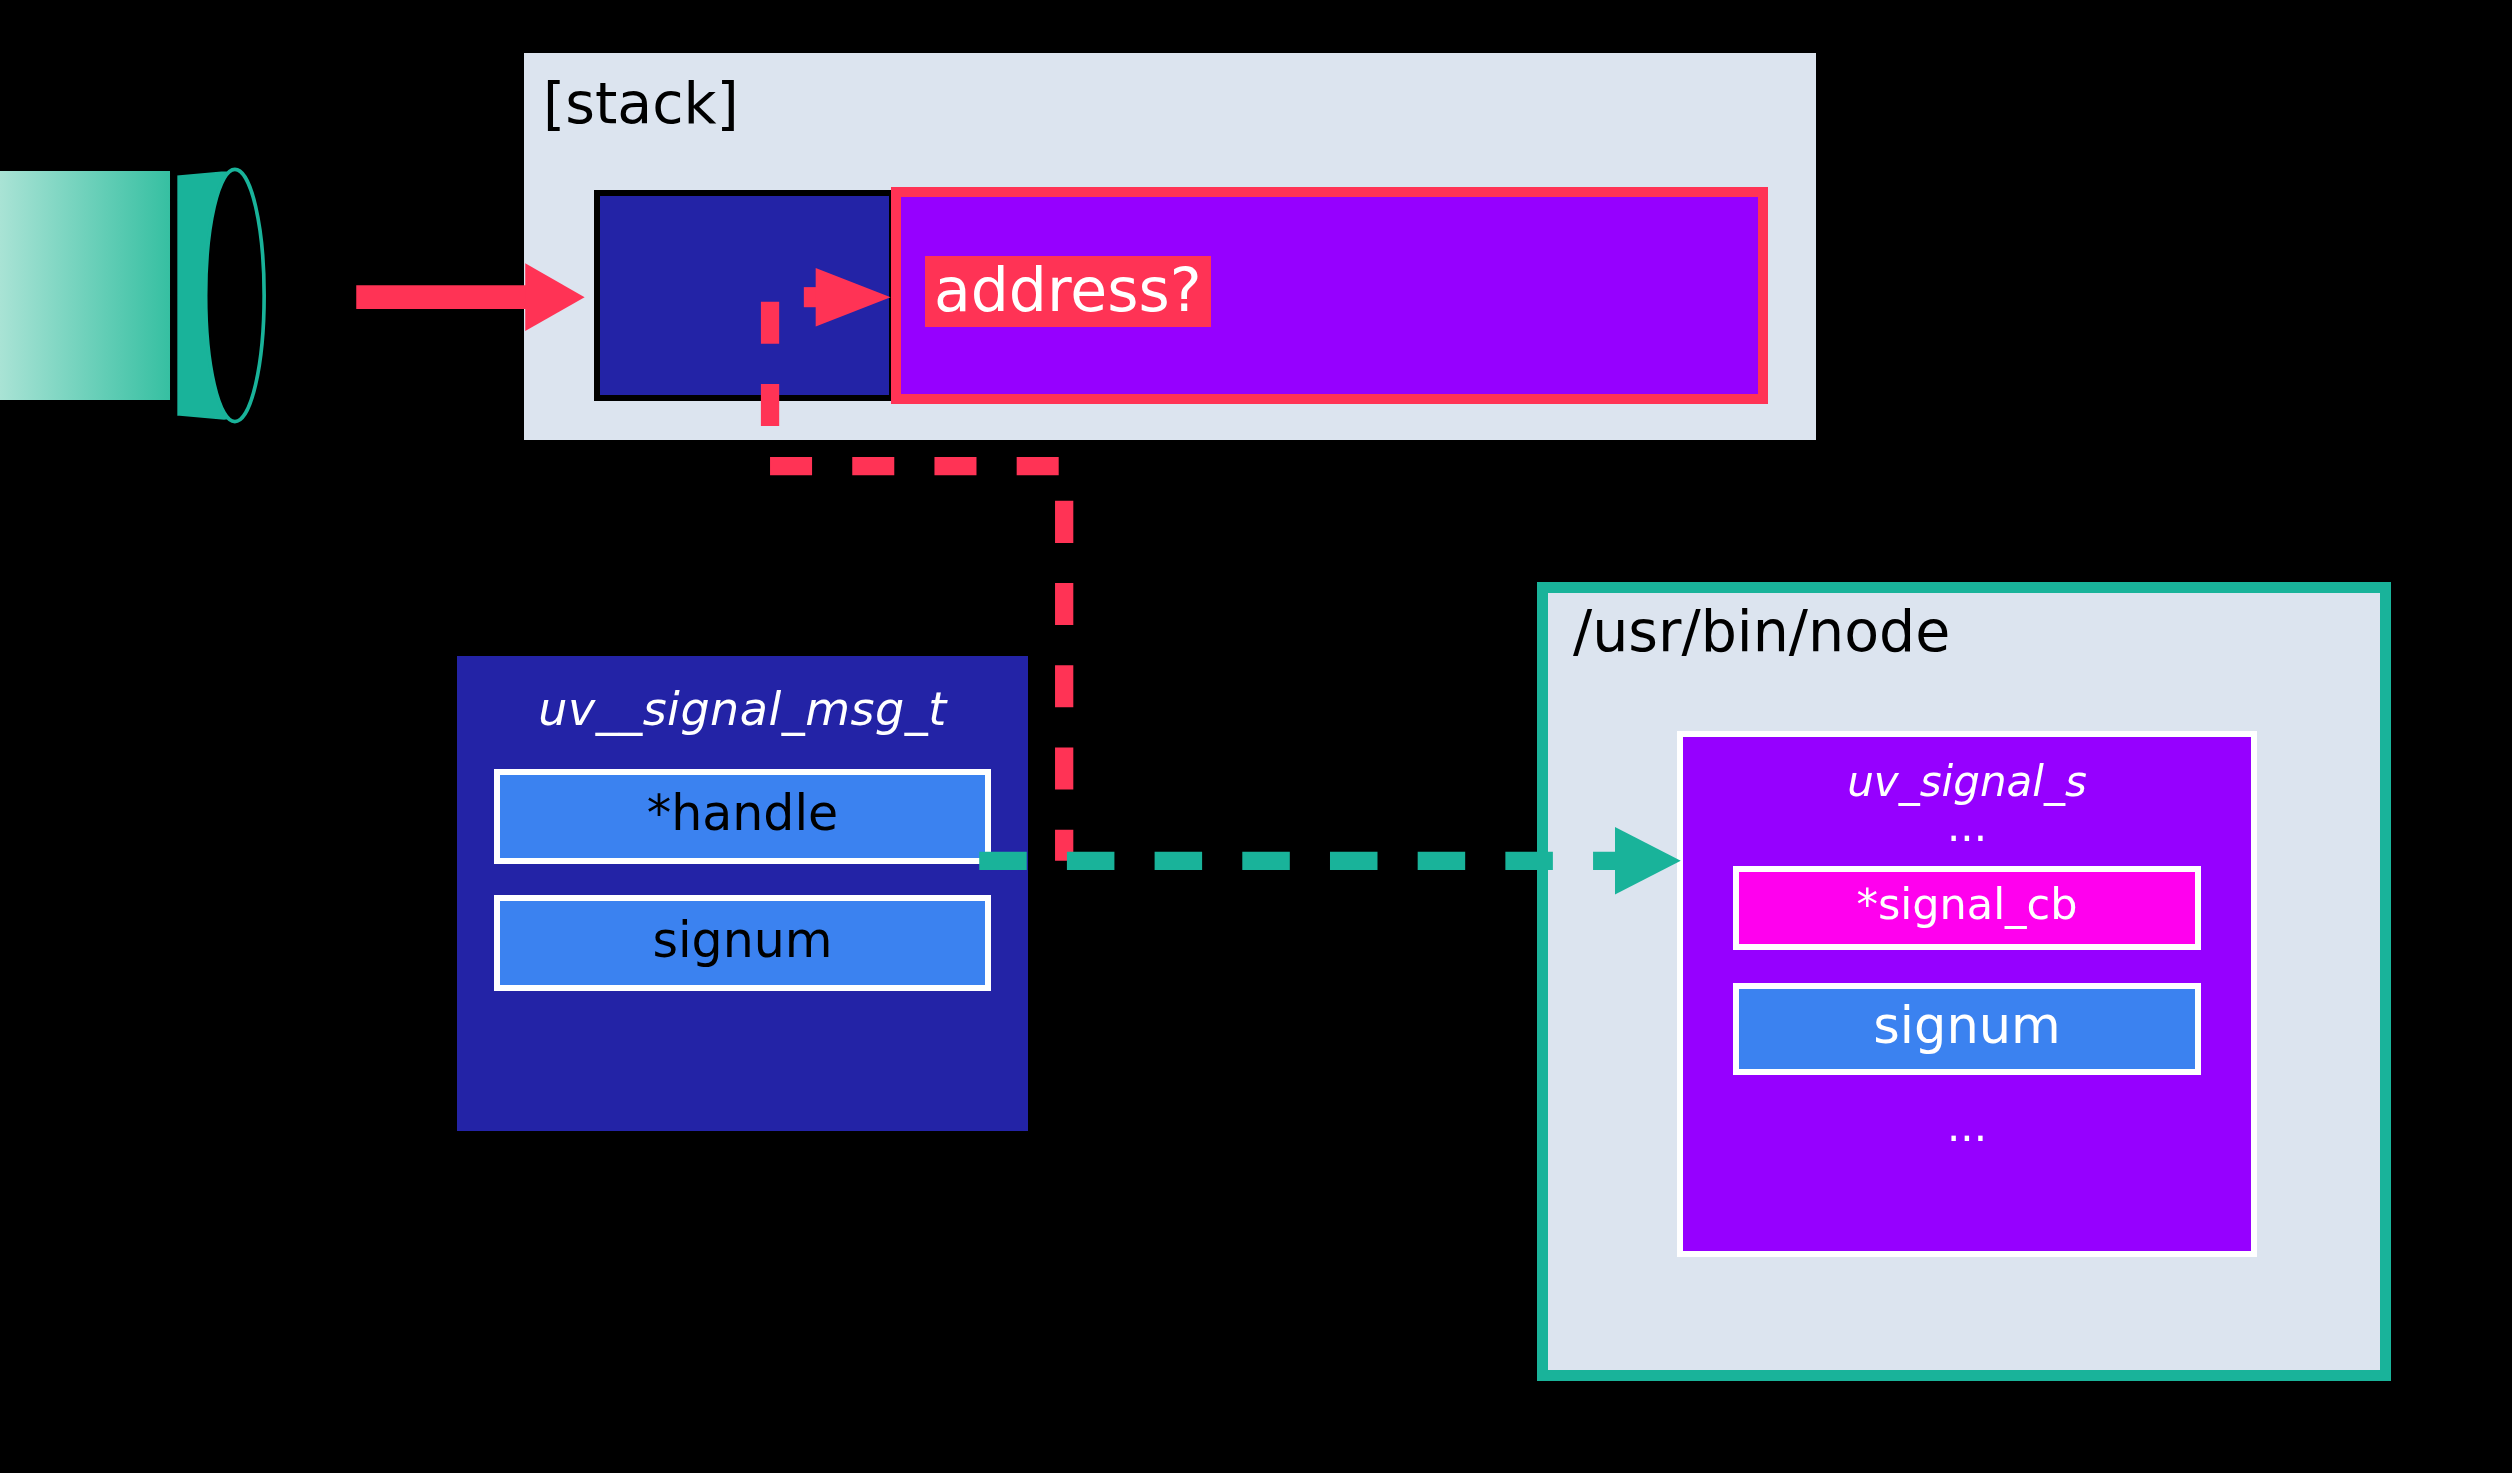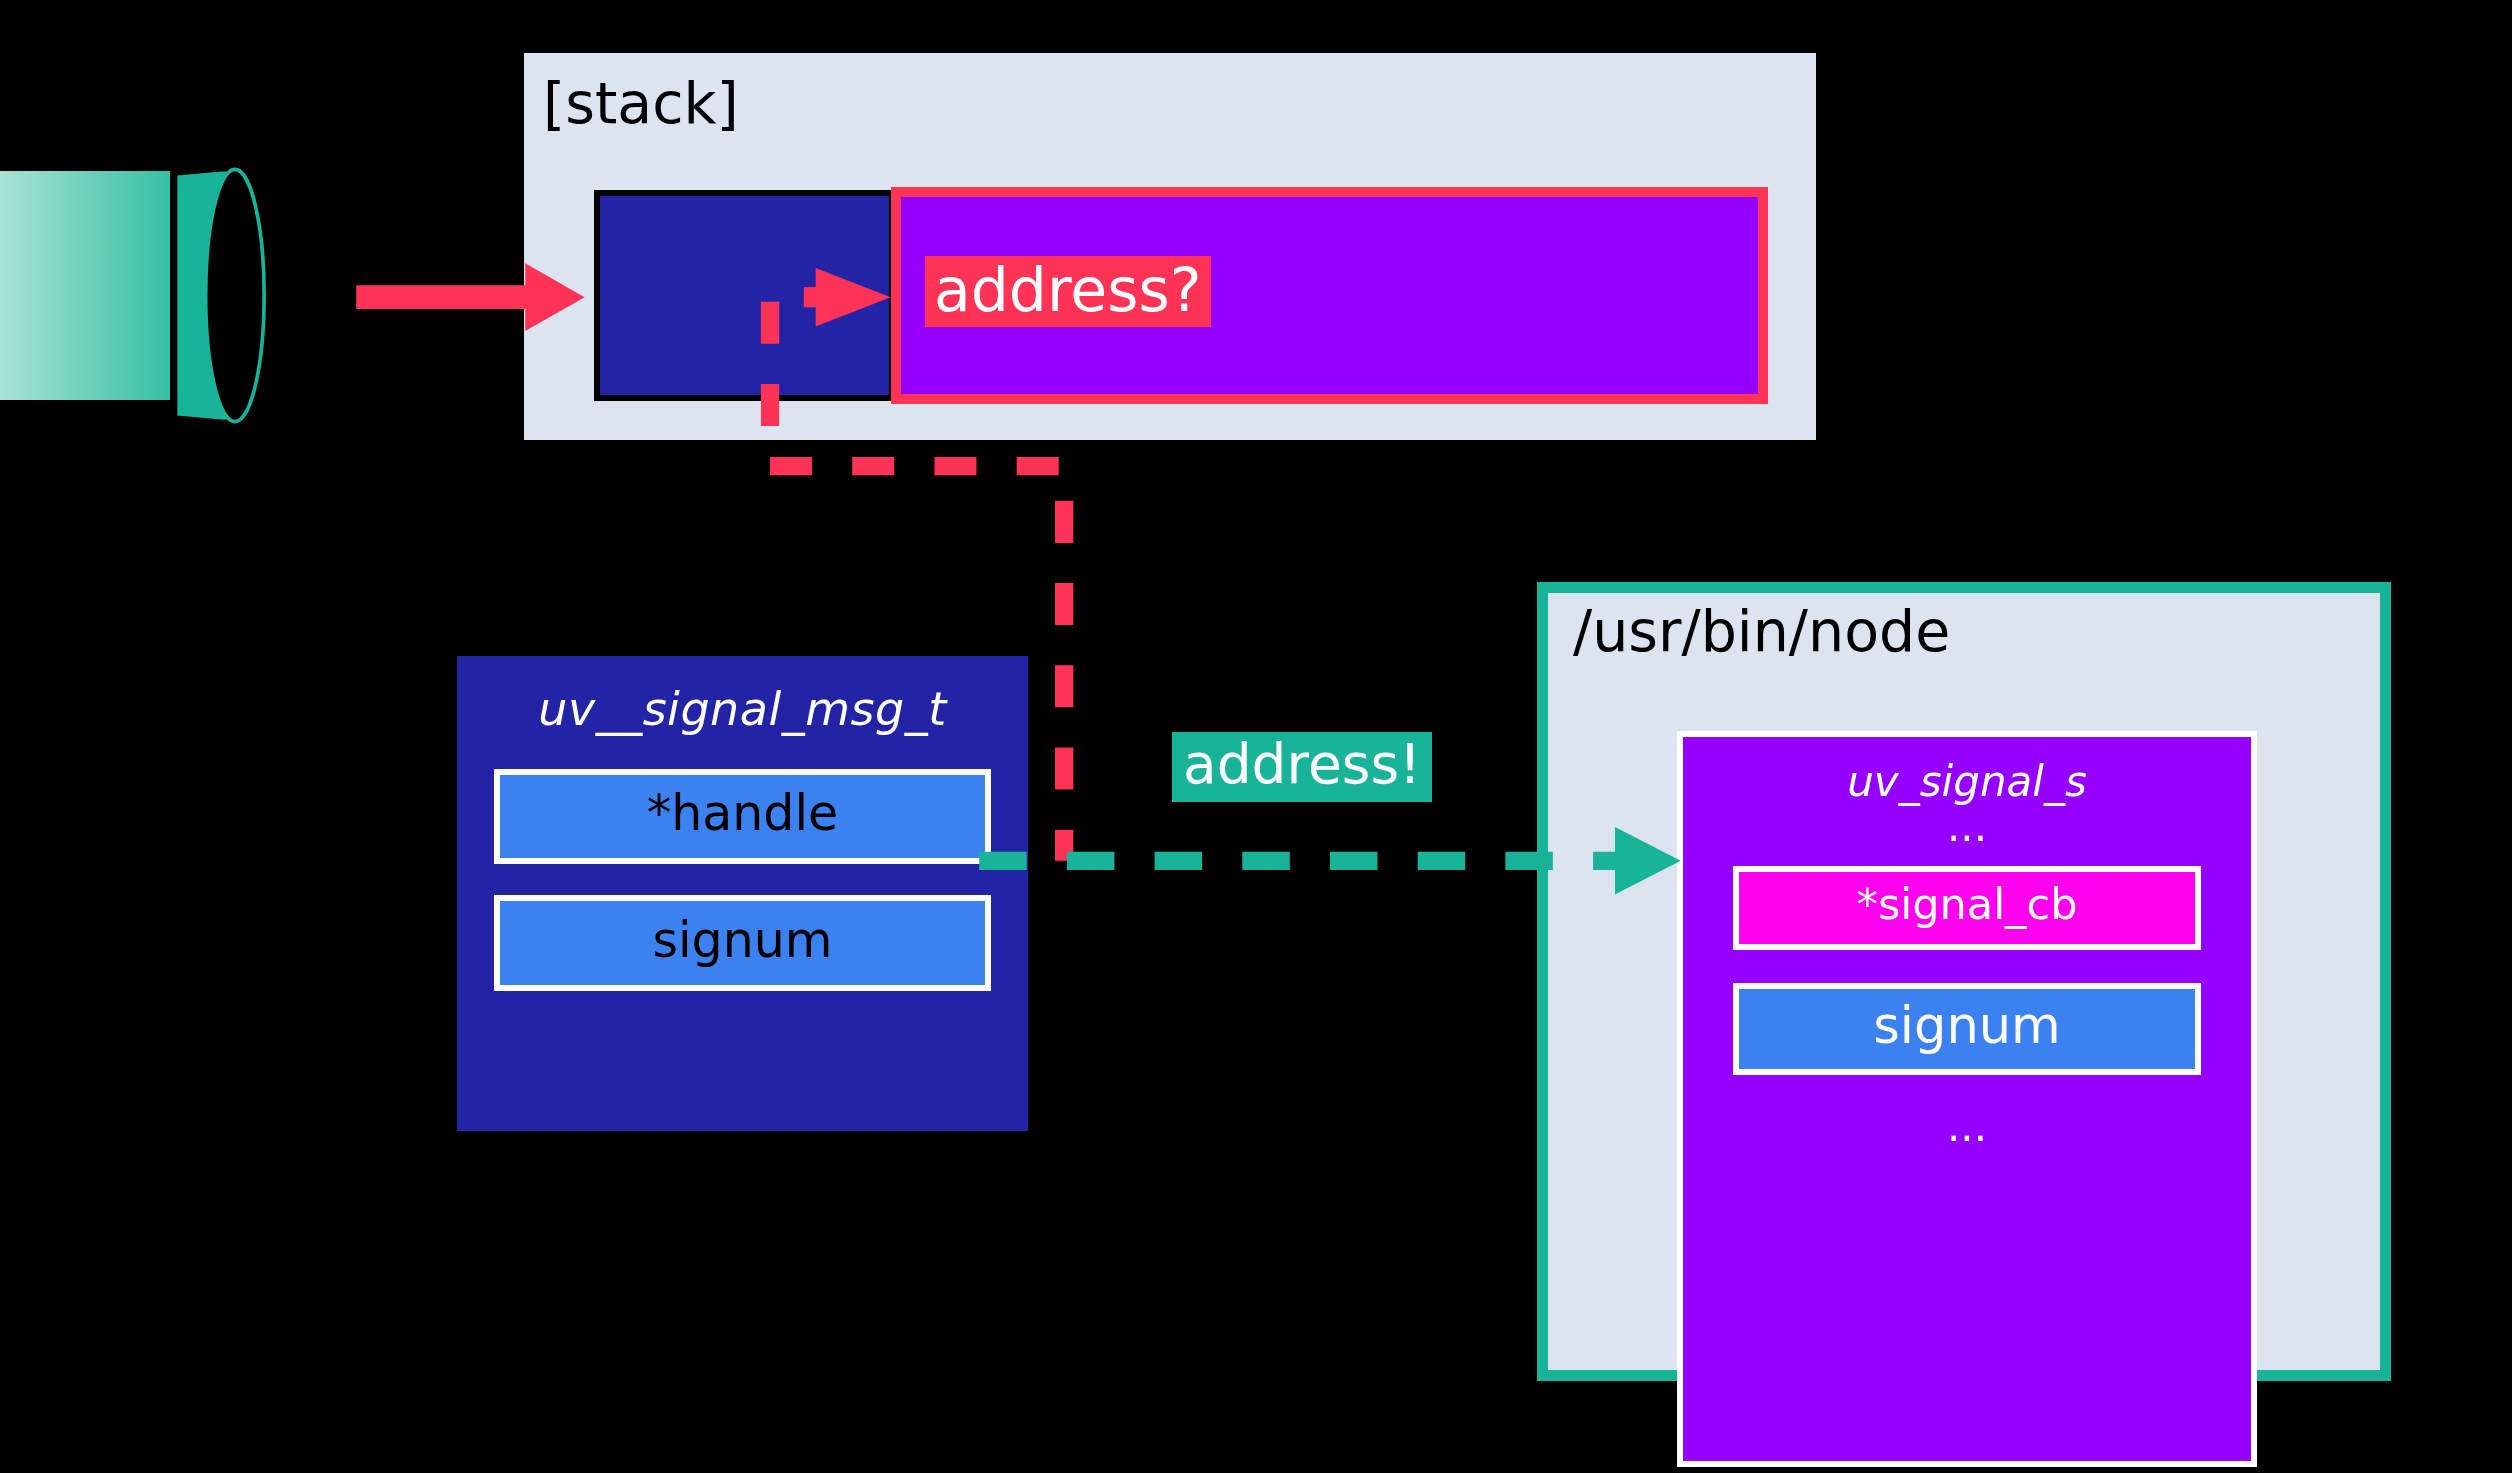--- a/index.html
+++ b/index.html
@@ -106,21 +106,21 @@
     left: 1537px; top: 582px;
     width: 854px; height: 799px;
     background: #dce4ef;
     border: 11px solid #19b39a;
     box-sizing: border-box;
   }
   .node-label { left: 1573px; top: 603px; }
 
   .uvsig-box {
     left: 1677px; top: 731px;
-    width: 580px; height: 736px;
+    width: 580px; height: 526px;
     background: #9600ff;
     border: 6.4px solid #ffffff;
     box-sizing: border-box;
   }
   .uvsig-title {
     color: #ffffff;
     font-size: 42px;
     font-style: italic;
     text-align: center;
     margin-top: 20px;
@@ -199,21 +199,20 @@
   <div class="abs region-label node-label">/usr/bin/node</div>
 
   <div class="abs uvsig-box">
     <div class="uvsig-title">uv_signal_s</div>
     <div class="uvsig-dots">...</div>
     <div class="cb-field">*signal_cb</div>
     <div class="num-field">signum</div>
     <div class="uvsig-dots" style="margin-top:31px;">...</div>
   </div>
 
-  <div class="abs addr-bang">address!</div>
 
   <svg class="abs" id="overlay" viewBox="0 0 2750 1613">
 
     <g>
       <line x1="390" y1="325" x2="585" y2="325" stroke="#ff3355" stroke-width="26"></line>
       <polygon points="575,288 640,325 575,362" fill="#ff3355"></polygon>
     </g>
 
     <g>
       <line x1="880" y1="325" x2="900" y2="325" stroke="#ff3355" stroke-width="22"></line>

